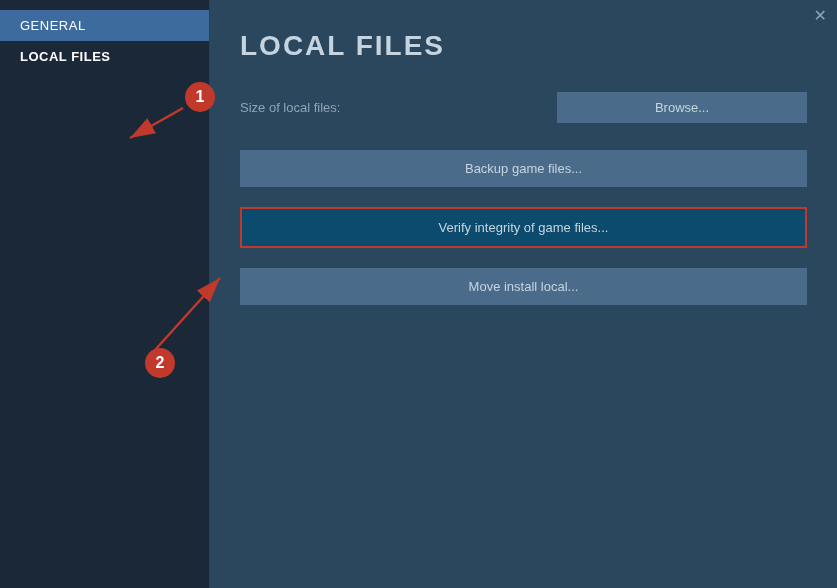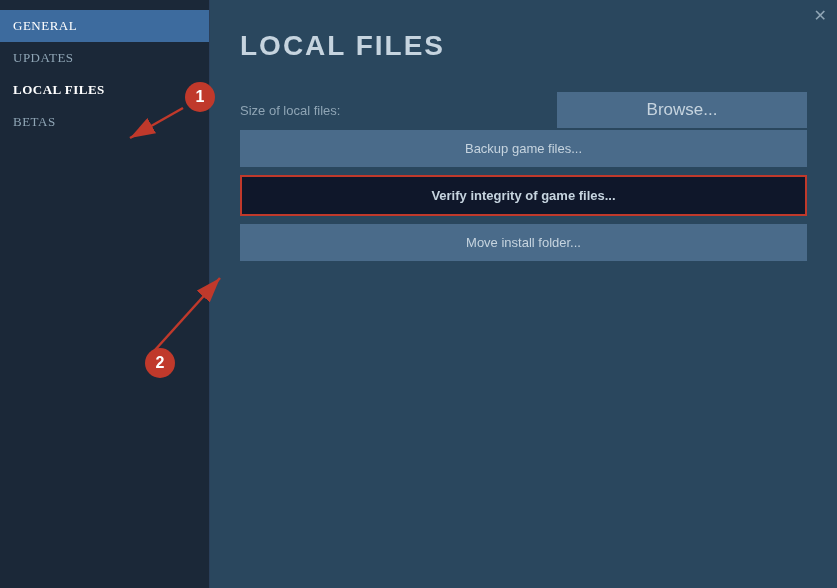--- a/index.html
+++ b/index.html
@@ -43,28 +43,27 @@
     .sidebar {
       width: 210px;
       background: #1b2838;
       padding-top: 10px;
       flex-shrink: 0;
       border-right: 1px solid #2a3f5a;
     }
 
     .sidebar-item {
       display: block;
-      padding: 8px 13px;
+      padding: 8px 20px;
       color: #8fa5b5;
       font-size: 13px;
       font-weight: normal;
       text-transform: uppercase;
       cursor: pointer;
       letter-spacing: 0.5px;
-      font-family: Liberation Serif, serif;
     }
 
     .sidebar-item.active {
       color: #ffffff;
       font-weight: bold;
     }
 
     .sidebar-item.highlighted {
       background: #3d6b9e;
       color: #ffffff;
@@ -82,58 +81,57 @@
       font-size: 28px;
       font-weight: bold;
       letter-spacing: 2px;
       margin-bottom: 30px;
       text-transform: uppercase;
     }
 
     .file-size-row {
       display: flex;
       align-items: center;
-      margin-bottom: 2px;
+      margin-bottom: 27px;
     }
 
     .file-size-label {
       color: #8fa5b5;
       font-size: 13px;
       margin-right: auto;
     }
 
     .browse-btn {
       background: #4a6b8a;
       color: #c6d4df;
       border: none;
       padding: 8px 40px;
-      font-size: 17px;
+      font-size: 13px;
       cursor: pointer;
       min-width: 250px;
       text-align: center;
     }
 
     .action-btn {
       display: block;
       width: 100%;
       background: #4a6b8a;
       color: #c6d4df;
       border: none;
       padding: 11px 4px;
       font-size: 13px;
       cursor: pointer;
       text-align: center;
-      margin-bottom: 8px;
+      margin-bottom: 20px;
     }
 
     .action-btn.highlighted {
-      background: #0f172a;
+      background: #0c4a6e;
       border: 2px solid #c0392b;
       color: #c6d4df;
-      font-weight: bold;
     }
 
     
     .annotation {
       position: absolute;
       width: 30px;
       height: 30px;
       border-radius: 50%;
       background: #c0392b;
       color: white;
@@ -170,36 +168,34 @@
 <body>
 
 <div class="window">
 
   <div class="close-btn">✕</div>
 
   <div class="content">
 
     <div class="sidebar">
       <div class="sidebar-item highlighted">GENERAL</div>
-      <div class="sidebar-item">UPDATES</div>
       <div class="sidebar-item active">LOCAL FILES</div>
-      <div class="sidebar-item">BETAS</div>
     </div>
 
     <div class="main">
       <div class="page-title">LOCAL FILES</div>
 
       <div class="file-size-row">
         <span class="file-size-label">Size of local files:</span>
         <button class="browse-btn">Browse...</button>
       </div>
 
       <button class="action-btn">Backup game files...</button>
       <button class="action-btn highlighted">Verify integrity of game files...</button>
-      <button class="action-btn">Move install folder...</button>
+      <button class="action-btn">Move install local...</button>
     </div>
 
   </div>
 
   <div class="annotation annotation-1">1</div>
   <div class="annotation annotation-2">2</div>
 
   <svg class="arrows-overlay">
 
     <defs>

